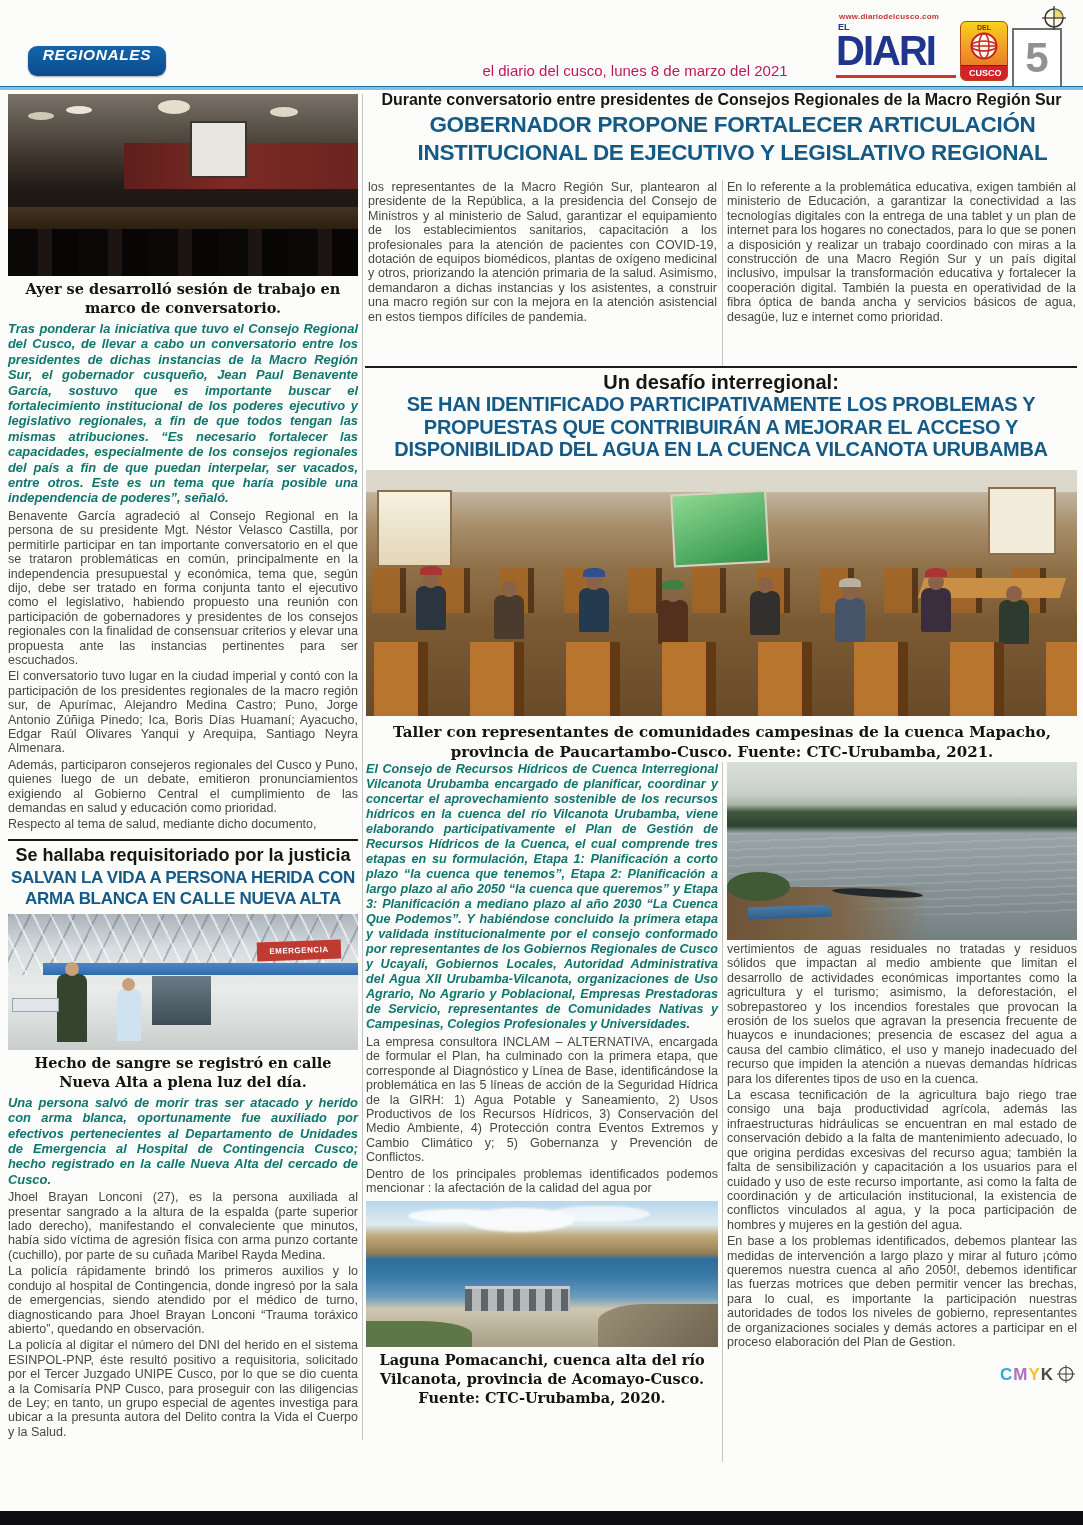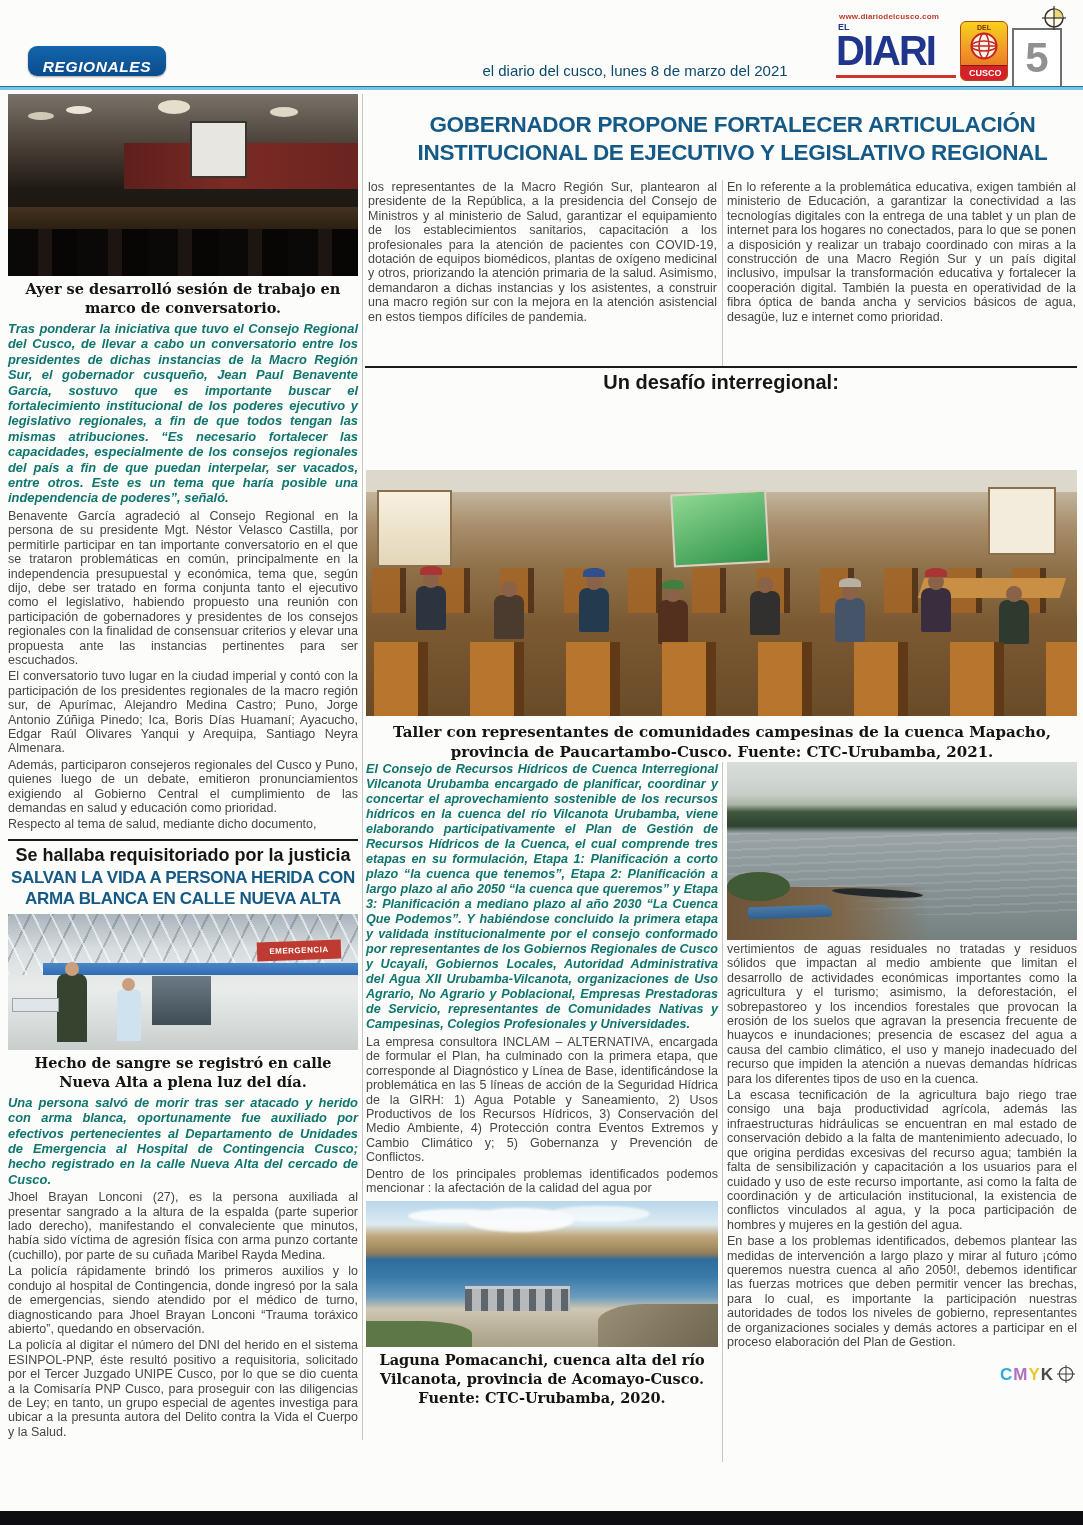--- a/index.html
+++ b/index.html
@@ -1,23 +1,23 @@
 <!DOCTYPE html>
 <html><head>
 <meta charset="utf-8">
 <style>
   html,body{margin:0;padding:0;background:#e8e8e4;}
   .page{position:relative;width:1083px;height:1525px;background:#fcfcfa;overflow:hidden;
         font-family:"Liberation Sans",sans-serif;color:#222;}
   
   .section-tab{position:absolute;left:28px;top:46px;width:138px;height:30px;
        background:linear-gradient(180deg,#1465ab,#0a4c8c);border-radius:9px;
-       display:flex;align-items:flex-end;justify-content:center;box-shadow:0 1px 2px rgba(0,0,0,.35);}
+       display:flex;align-items:flex-start;justify-content:center;box-shadow:0 1px 2px rgba(0,0,0,.35);}
   .section-tab span{color:#fff;font-weight:bold;font-style:italic;font-size:15.5px;letter-spacing:.6px;}
-  .dateline{position:absolute;left:455px;top:62px;width:360px;text-align:center;font-size:15px;color:#0c4a6e;}
+  .dateline{position:absolute;left:455px;top:62px;width:360px;text-align:center;font-size:15px;color:#be185d;}
   .masthead{position:absolute;left:836px;top:12px;width:172px;}
   .masthead-url{font-size:8px;font-weight:bold;color:#c0392b;letter-spacing:.2px;margin-left:3px;}
   .logo-row{position:relative;height:52px;}
   .logo-el{position:absolute;left:2px;top:1px;font-size:9px;font-weight:bold;color:#20368c;}
   .logo-name{position:absolute;left:0;top:6px;font-size:40px;font-weight:bold;color:#20368c;
        letter-spacing:-2px;transform:scaleY(1.06);transform-origin:left top;}
   .logo-badge{position:absolute;right:0;top:0;width:46px;height:58px;border-radius:6px;
        background:linear-gradient(180deg,#f8d21d,#f0952a 52%,#e2661c);border:1px solid #b8441a;
        display:flex;flex-direction:column;align-items:center;z-index:2;}
   .badge-del{font-size:7px;font-weight:bold;color:#7a2a10;margin-top:2px;}
@@ -162,20 +162,21 @@
 
   <div class="pagenum-box">5</div>
   <svg class="regmark top" viewBox="0 0 24 24">
     <circle cx="12" cy="12" r="9" fill="#fffbe8" stroke="#333" stroke-width="1.5"></circle>
     <path d="M12 3 A9 9 0 0 1 21 12 L12 12 Z" fill="#e8d25a" opacity=".8"></path>
     <line x1="12" y1="0" x2="12" y2="24" stroke="#333" stroke-width="1.2"></line>
     <line x1="0" y1="12" x2="24" y2="12" stroke="#333" stroke-width="1.2"></line>
   </svg>
   <div class="rule-cyan"></div>
 
+  <div class="gob-kicker kicker">Durante conversatorio entre presidentes de Consejos Regionales de la Macro Región Sur</div>
   <h1 class="gob-headline blue-head">GOBERNADOR PROPONE FORTALECER ARTICULACIÓN INSTITUCIONAL DE EJECUTIVO Y LEGISLATIVO REGIONAL</h1>
   <div class="gob-col gob-col-1 body-text">
     <p>los representantes de la Macro Región Sur, plantearon al presidente de la República, a la presidencia del Consejo de Ministros y al ministerio de Salud, garantizar el equipamiento de los establecimientos sanitarios, capacitación a los profesionales para la atención de pacientes con COVID-19, dotación de equipos biomédicos, plantas de oxígeno medicinal y otros, priorizando la atención primaria de la salud. Asimismo, demandaron a dichas instancias y los asistentes, a construir una macro región sur con la mejora en la atención asistencial en estos tiempos difíciles de pandemia.</p>
   </div>
   <div class="gob-col gob-col-2 body-text">
     <p>En lo referente a la problemática educativa, exigen también al ministerio de Educación, a garantizar la conectividad a las tecnologías digitales con la entrega de una tablet y un plan de internet para los hogares no conectados, para lo que se ponen a disposición y realizar un trabajo coordinado con miras a la construcción de una Macro Región Sur y un país digital inclusivo, impulsar la transformación educativa y fortalecer la cooperación digital. También la puesta en operatividad de la fibra óptica de banda ancha y servicios básicos de agua, desagüe, luz e internet como prioridad.</p>
   </div>
 
   <div class="left-col">
     <div class="photo photo-meeting">
@@ -211,20 +212,21 @@
     <p class="lead">Una persona salvó de morir tras ser atacado y herido con arma blanca, oportunamente fue auxiliado por efectivos pertenecientes al Departamento de Unidades de Emergencia al Hospital de Contingencia Cusco; hecho registrado en la calle Nueva Alta del cercado de Cusco.</p>
     <div class="body-text">
       <p>Jhoel Brayan Lonconi (27), es la persona auxiliada al presentar sangrado a la altura de la espalda (parte superior lado derecho), manifestando el convaleciente que minutos, había sido víctima de agresión física con arma punzo cortante (cuchillo), por parte de su cuñada Maribel Rayda Medina.</p>
       <p>La policía rápidamente brindó los primeros auxilios y lo condujo al hospital de Contingencia, donde ingresó por la sala de emergencias, siendo atendido por el médico de turno, diagnosticando para Jhoel Brayan Lonconi “Trauma toráxico abierto”, quedando en observación.</p>
       <p>La policía al digitar el número del DNI del herido en el sistema ESINPOL-PNP, éste resultó positivo a requisitoria, solicitado por el Tercer Juzgado UNIPE Cusco, por lo que se dio cuenta a la Comisaría PNP Cusco, para proseguir con las diligencias de Ley; en tanto, un grupo especial de agentes investiga para ubicar a la presunta autora del Delito contra la Vida el Cuerpo y la Salud.</p>
     </div>
   </div>
 
   <div class="agua-rule"></div>
   <div class="agua-kicker kicker">Un desafío interregional:</div>
+  <h2 class="agua-headline blue-head">SE HAN IDENTIFICADO PARTICIPATIVAMENTE LOS PROBLEMAS Y PROPUESTAS QUE CONTRIBUIRÁN A MEJORAR EL ACCESO Y DISPONIBILIDAD DEL AGUA EN LA CUENCA VILCANOTA URUBAMBA</h2>
 
   <div class="photo photo-workshop">
     <div class="ws-ceiling"></div>
     <div class="ws-window-l"></div>
     <div class="ws-screen"></div>
     <div class="ws-window-r"></div>
     <div class="ws-chairs-back"></div>
     <div class="ws-table"></div>
     <div class="wfig" style="left:7%;top:47%;background:#2c3440">
         <div class="head"></div>

